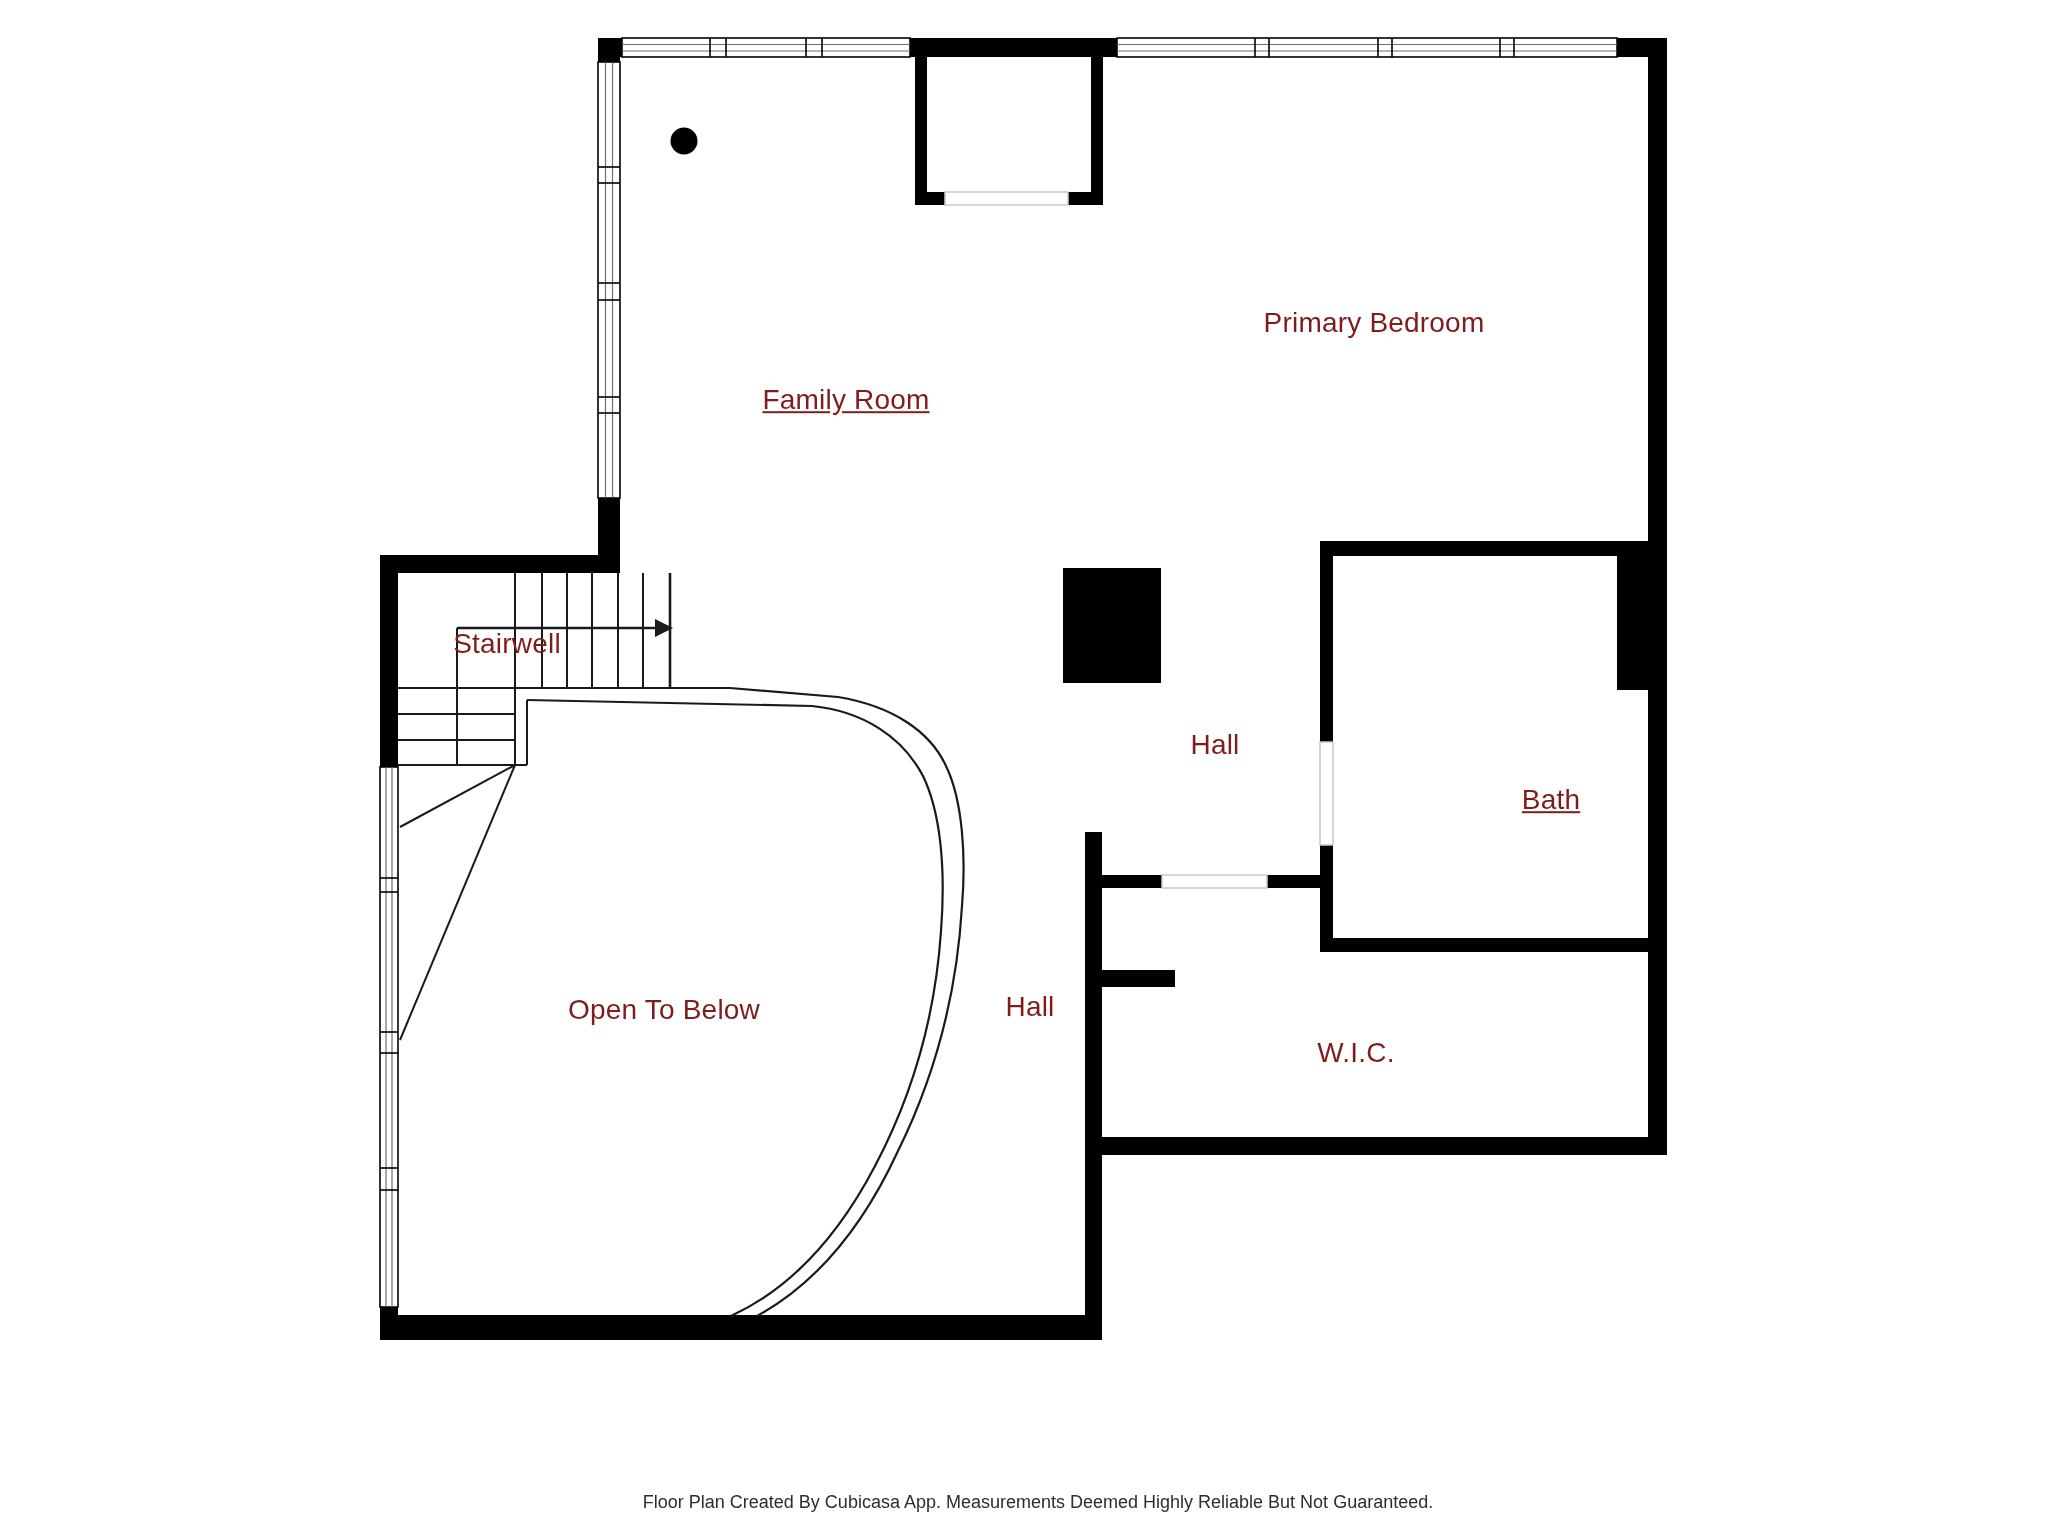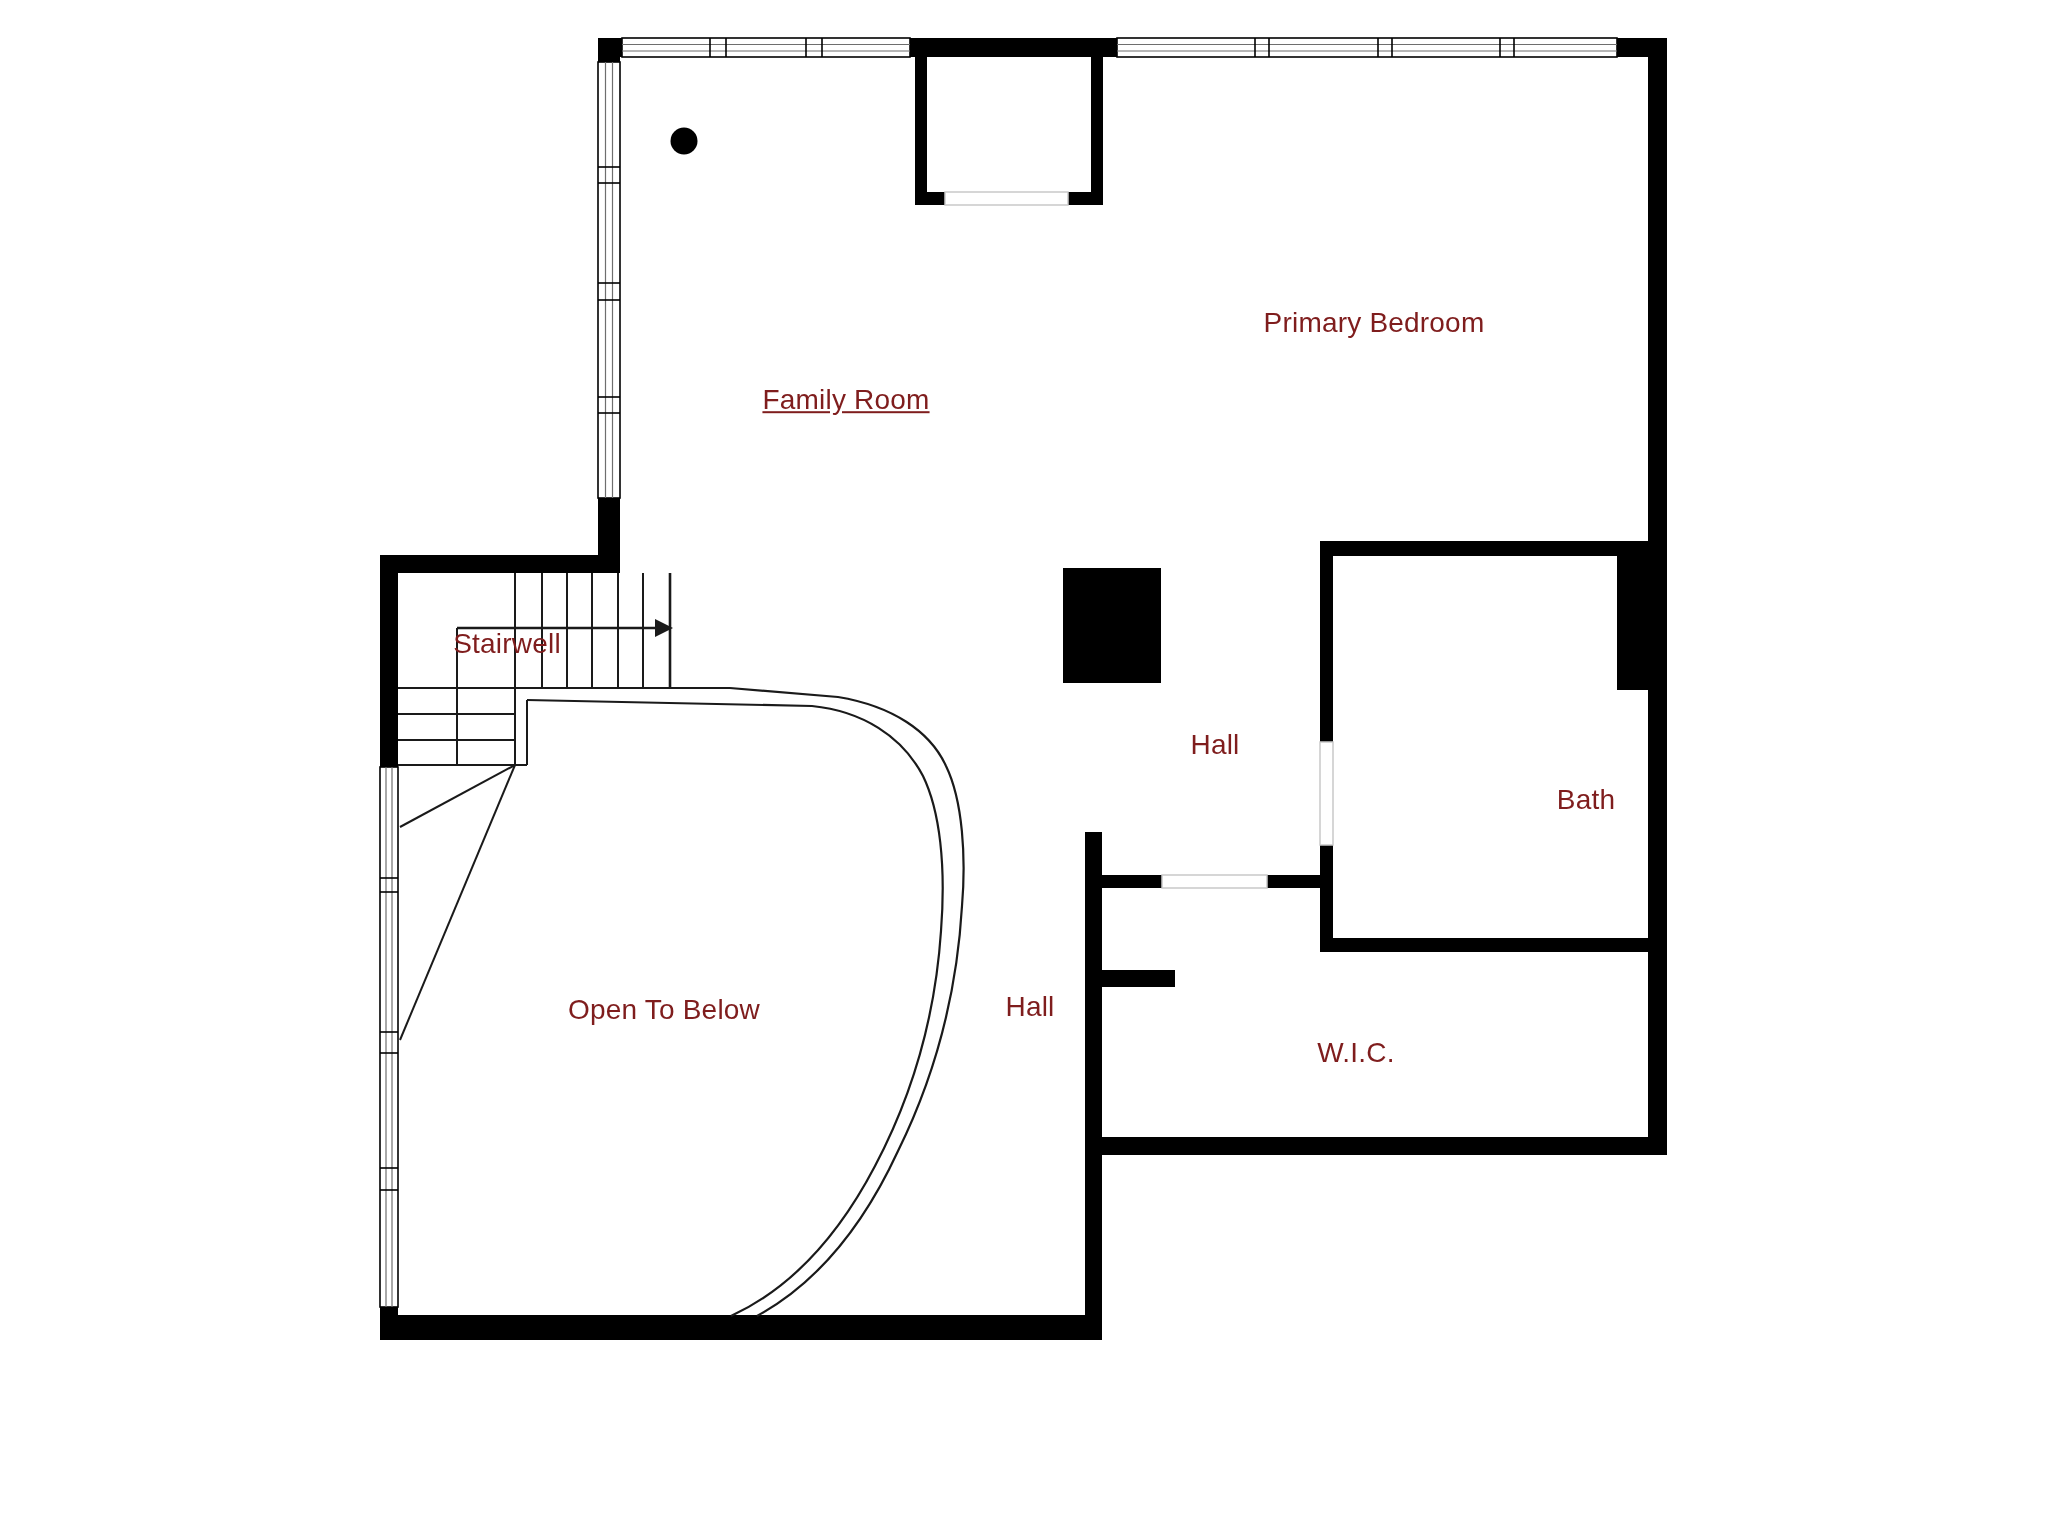--- a/index.html
+++ b/index.html
@@ -176,18 +176,19 @@
            C935,1021 912,1096 875,1166 C841,1231 796,1286 731,1316"></path>
     </g>
 
     <circle class="column-dot" cx="684" cy="141" r="13.5"></circle>
   </svg>
 
   <div class="room-label" style="left:846px;  top:400px;text-decoration:underline;">Family Room</div>
   <div class="room-label" style="left:1374px; top:323px;">Primary Bedroom</div>
   <div class="room-label" style="left:507px;  top:644px;">Stairwell</div>
   <div class="room-label" style="left:1215px; top:745px;">Hall</div>
-  <div class="room-label" style="left:1586px; top:800px;">Bath</div>
+  <div class="room-label" style="left:1551px; top:800px;text-decoration:underline;">Bath</div>
   <div class="room-label" style="left:664px;  top:990px;margin-top:20px;">Open To Below</div>
   <div class="room-label" style="left:1030px; top:1007px;">Hall</div>
   <div class="room-label" style="left:1312px; top:1053px;margin-left:44px;">W.I.C.</div>
 
+  <div class="footer-note" style="left:1038px; top:1502px;">Floor Plan Created By Cubicasa App. Measurements Deemed Highly Reliable But Not Guaranteed.</div>
 </div>
 
 </body></html>

